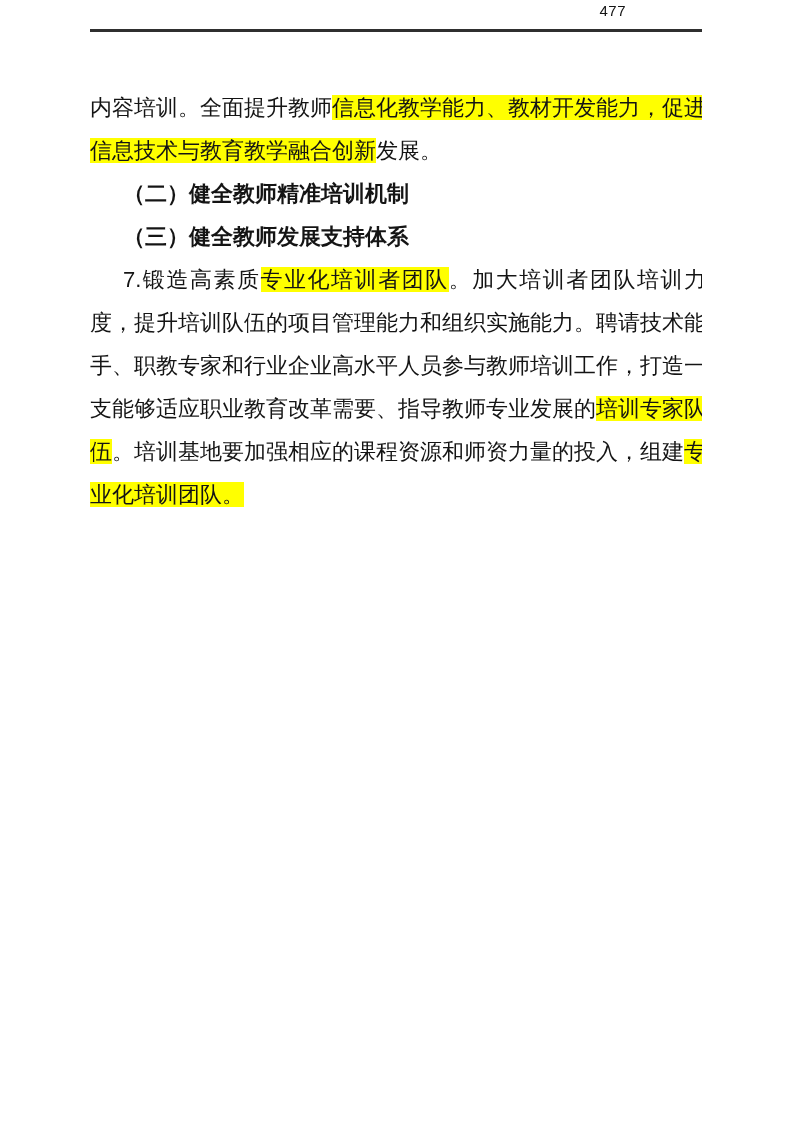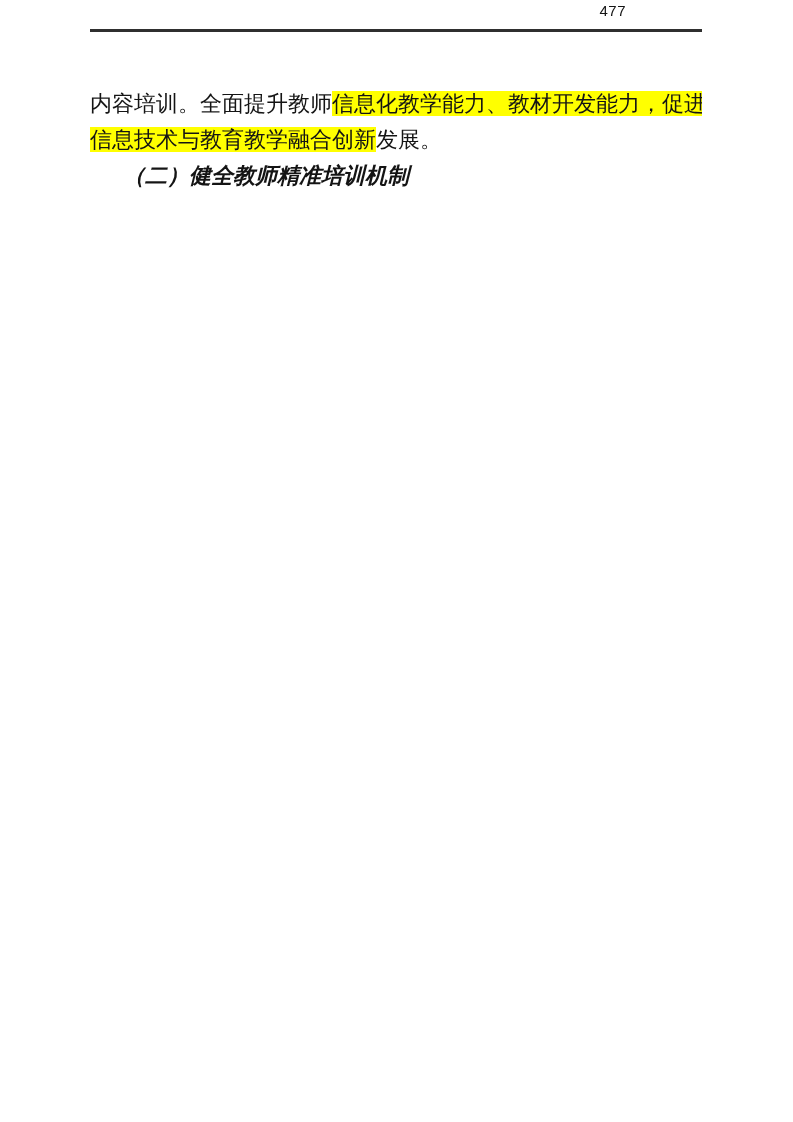--- a/index.html
+++ b/index.html
@@ -30,44 +30,45 @@
     width:623px;
     height:3px;
     background:var(--rule-color,#2f2f2f);
   }
   .content {
     position:absolute;
     top:86px;
     left:90px;
     width:616px;
     font-size:22px;
-    line-height:36px;
+    line-height:43px;
     text-align:justify;
     text-justify:inter-character;
     word-break:break-all;
     color:var(--text-color,#141414);
   }
   .para {
     text-indent:1.5em;
   }
   .para.noindent {
     text-indent:0;
   }
   .heading {
     font-weight:bold;
     text-indent:1.5em;
-    font-style:italic;
   }
   .hl {
     background:var(--hl-color,#ffff00);
   }
 </style>
 </head>
 <body>
 
 <div class="page" style="--page-bg: #ffffff; --text-color: #141414; --rule-color: #2f2f2f; --hl-color: #ffff00;">
   <div class="page-number">477</div>
   <div class="header-rule"></div>
   <div class="content" id="doc-body">
       <div class="para noindent"><span class="">内容培训。全面提升教师</span><span class="hl">信息化教学能力、教材开发能力，促进信息技术与教育教学融合创新</span><span class="">发展。</span></div>
       <div class="heading">（二）健全教师精准培训机制</div>
+      <div class="heading">（三）健全教师发展支持体系</div>
+      <div class="para"><span class="">7.锻造高素质</span><span class="hl">专业化培训者团队</span><span class="">。加大培训者团队培训力度，提升培训队伍的项目管理能力和组织实施能力。聘请技术能手、职教专家和行业企业高水平人员参与教师培训工作，打造一支能够适应职业教育改革需要、指导教师专业发展的</span><span class="hl">培训专家队伍</span><span class="">。培训基地要加强相应的课程资源和师资力量的投入，组建</span><span class="hl">专业化培训团队。</span></div>
     </div>
 </div>
 
 </body></html>

